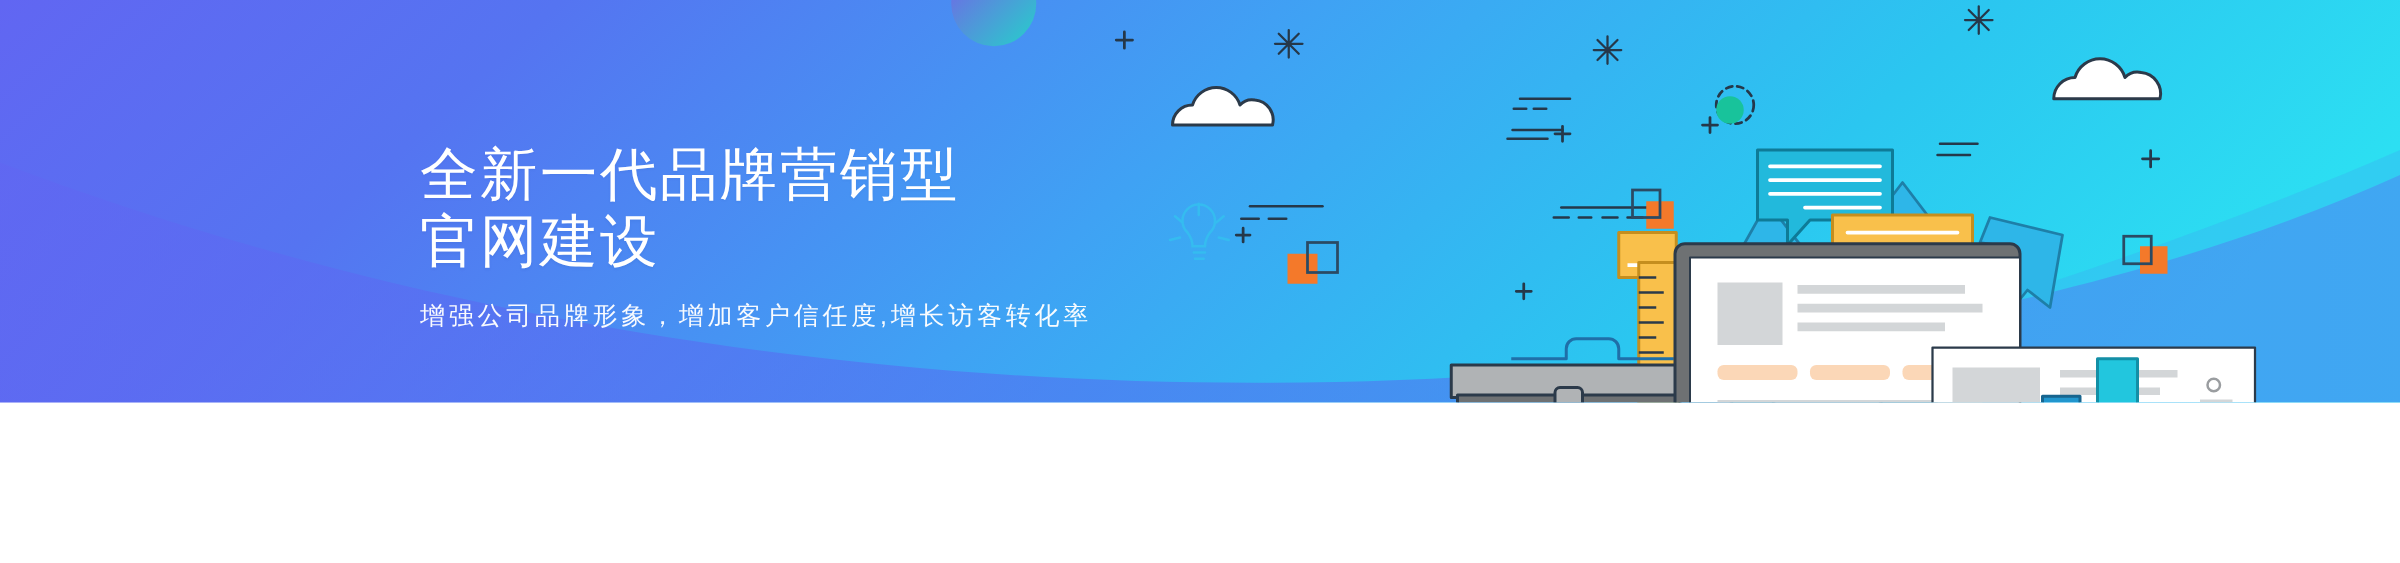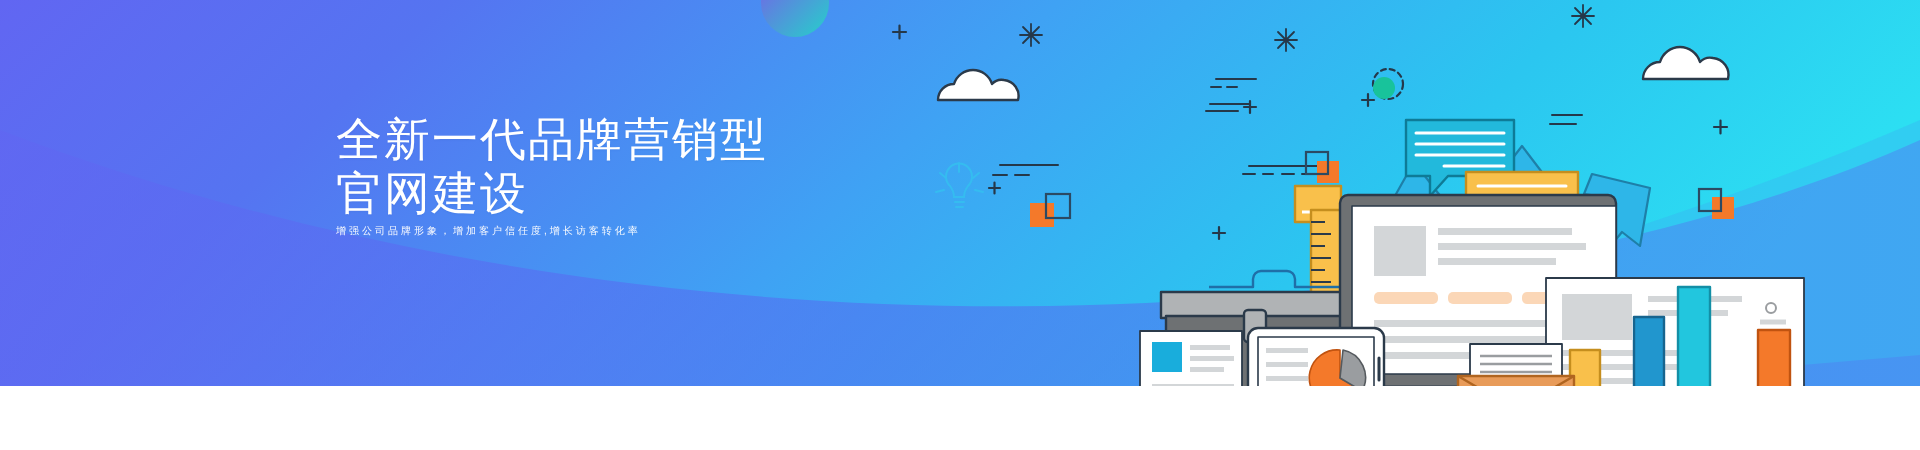--- a/index.html
+++ b/index.html
@@ -1,28 +1,28 @@
 <!DOCTYPE html>
 <html><head>
 <meta charset="utf-8">
 <style>
   html,body{margin:0;padding:0;background:#fff;}
   #banner{
-    position:relative;width:1920px;height:386px;overflow:hidden;
+    position:relative;width:1920px;height:322px;overflow:hidden;
     font-family:"Liberation Sans","DejaVu Sans",sans-serif;
     background:linear-gradient(100deg,#6166F2 0%,#5574F1 22%,#3FA2F4 52%,#2BC6F0 78%,#2CDFF2 100%);
   }
   .layer{position:absolute;top:0;left:0;width:1920px;height:450px;}
   .txt-block{position:absolute;left:336px;top:112px;width:700px;}
   .headline{
     color:#ffffff;font-size:46px;line-height:54px;font-weight:400;
     letter-spacing:2px;white-space:pre-line;text-shadow:0 1px 2px rgba(30,60,140,.08);
   }
   .subtitle{
-    color:#ffffff;font-size:10px;line-height:22px;
+    margin-top:22px;color:#ffffff;font-size:20px;line-height:22px;
     letter-spacing:3px;opacity:.97;
   }
   svg{display:block;}
 </style>
 </head>
 <body>
 
 <div id="banner">
 
   <svg class="layer" viewBox="0 0 1920 450" width="1920" height="450">

